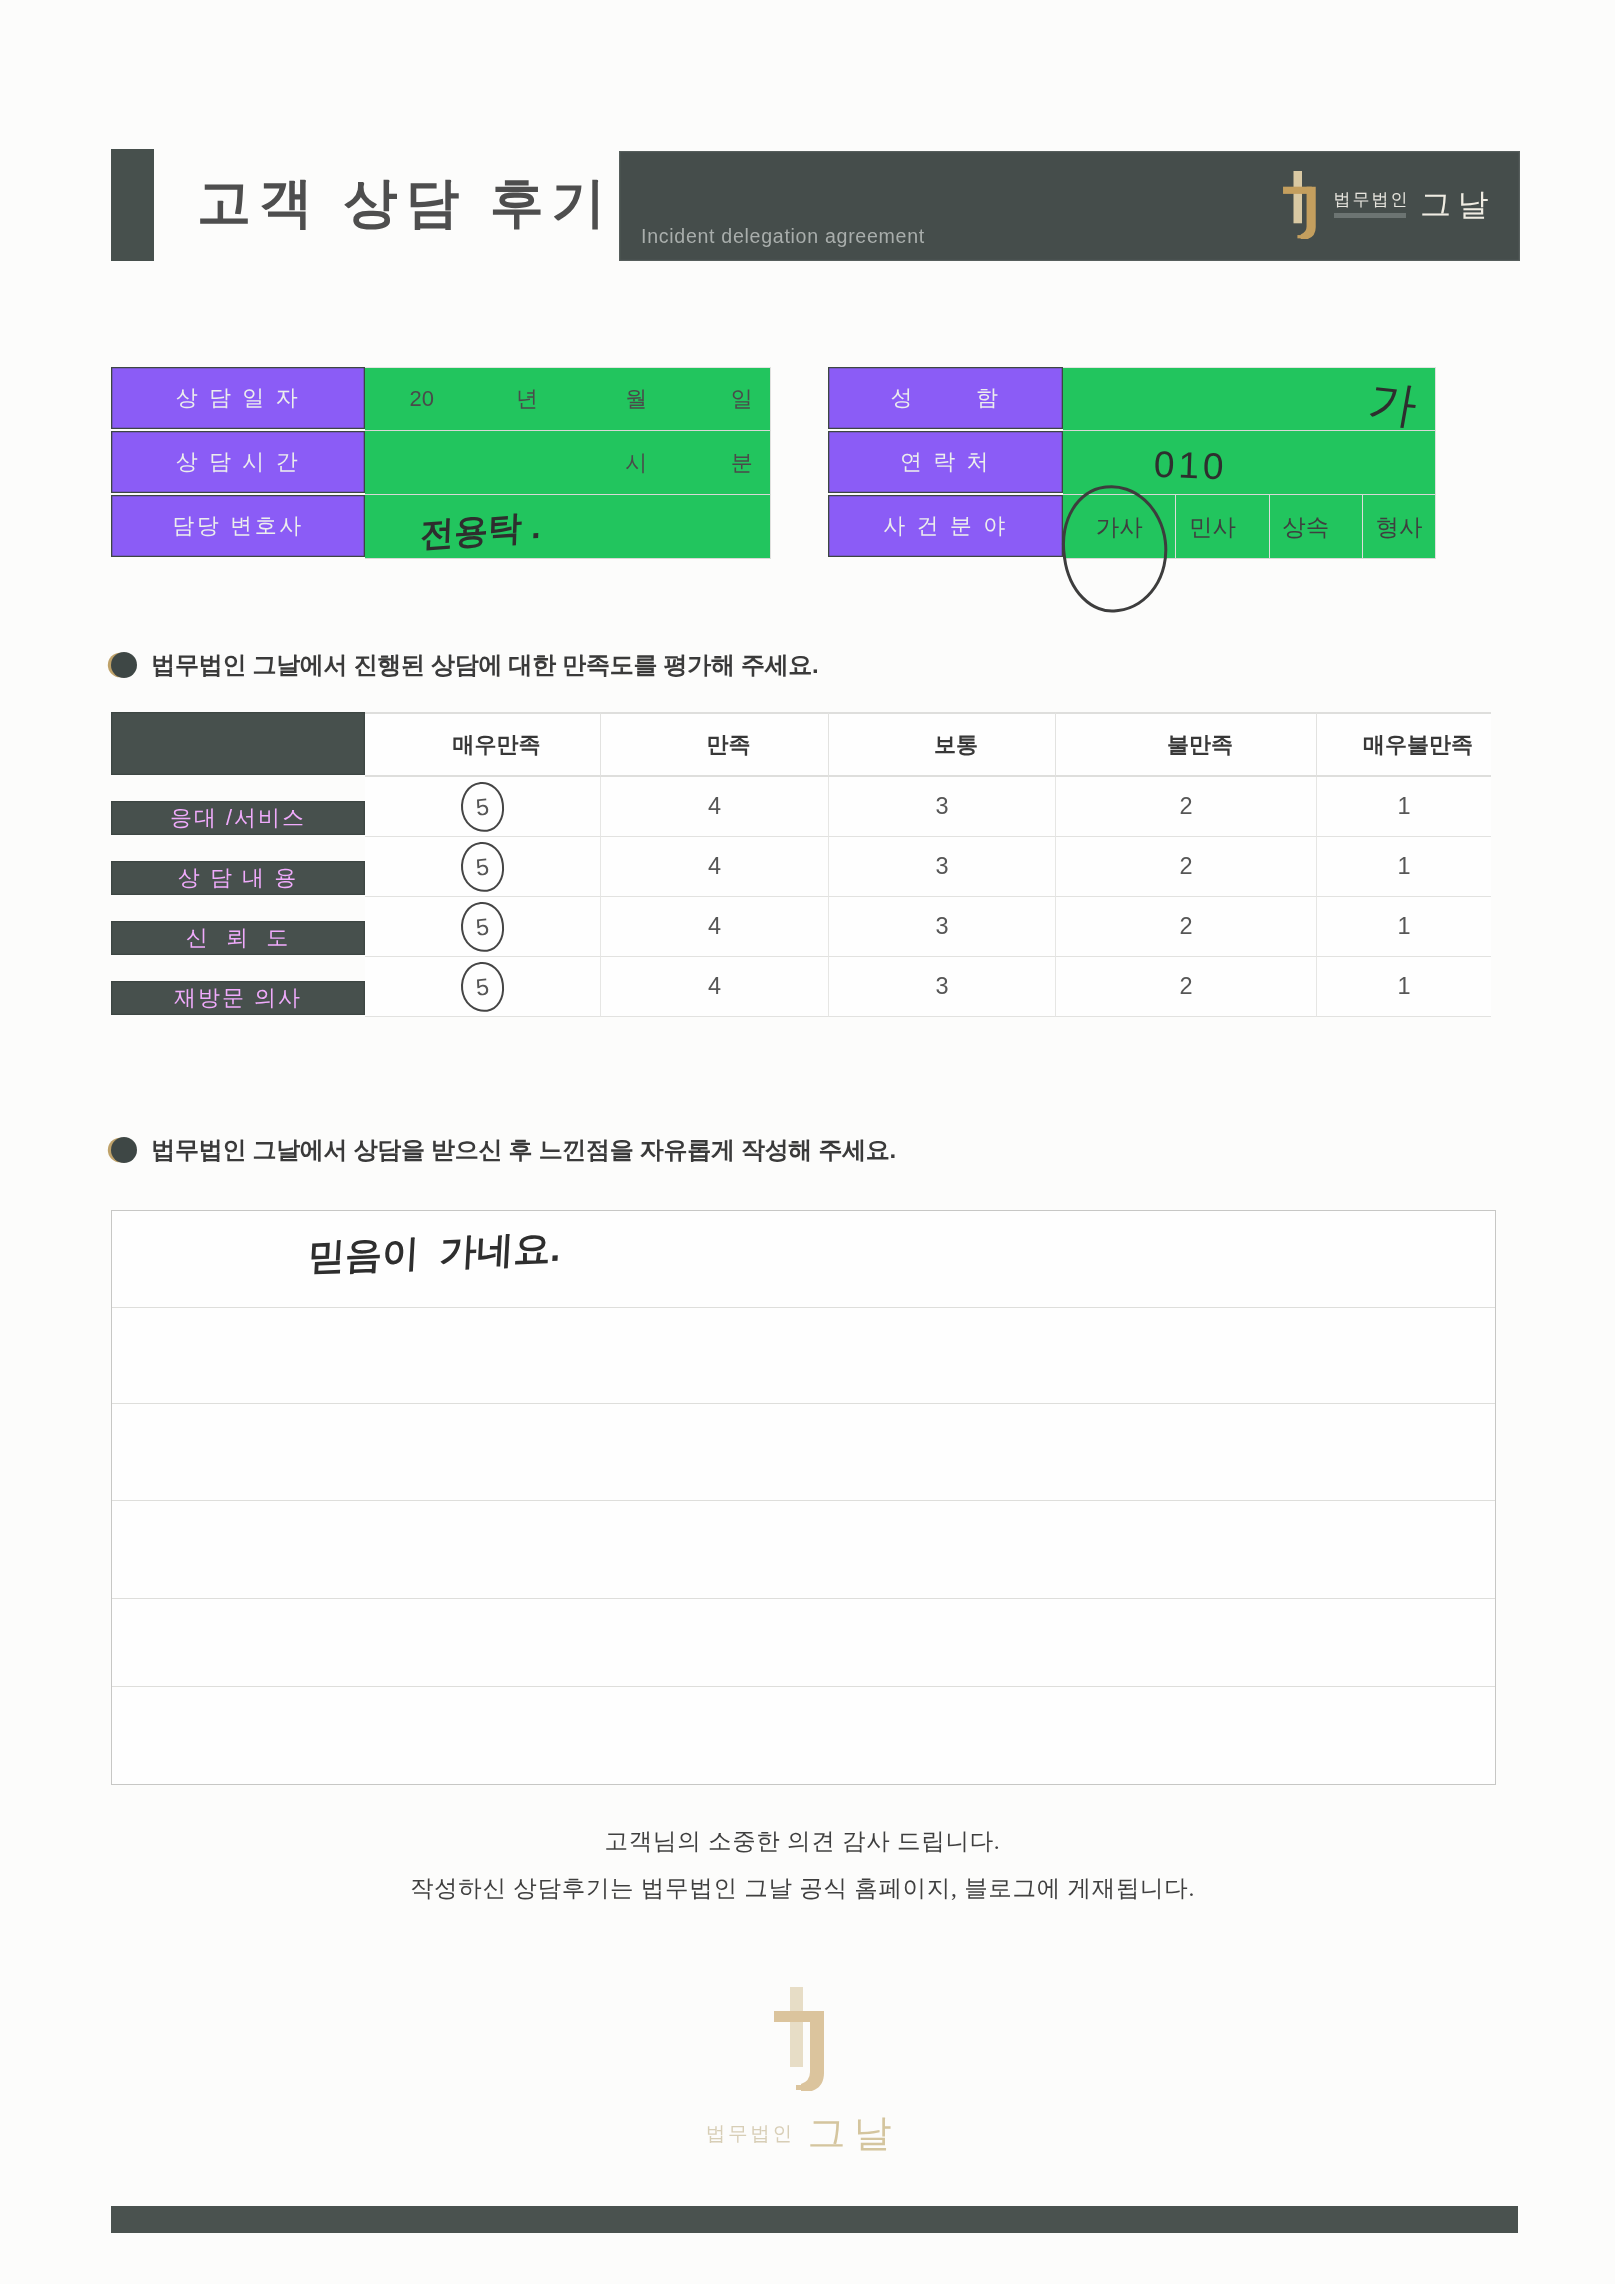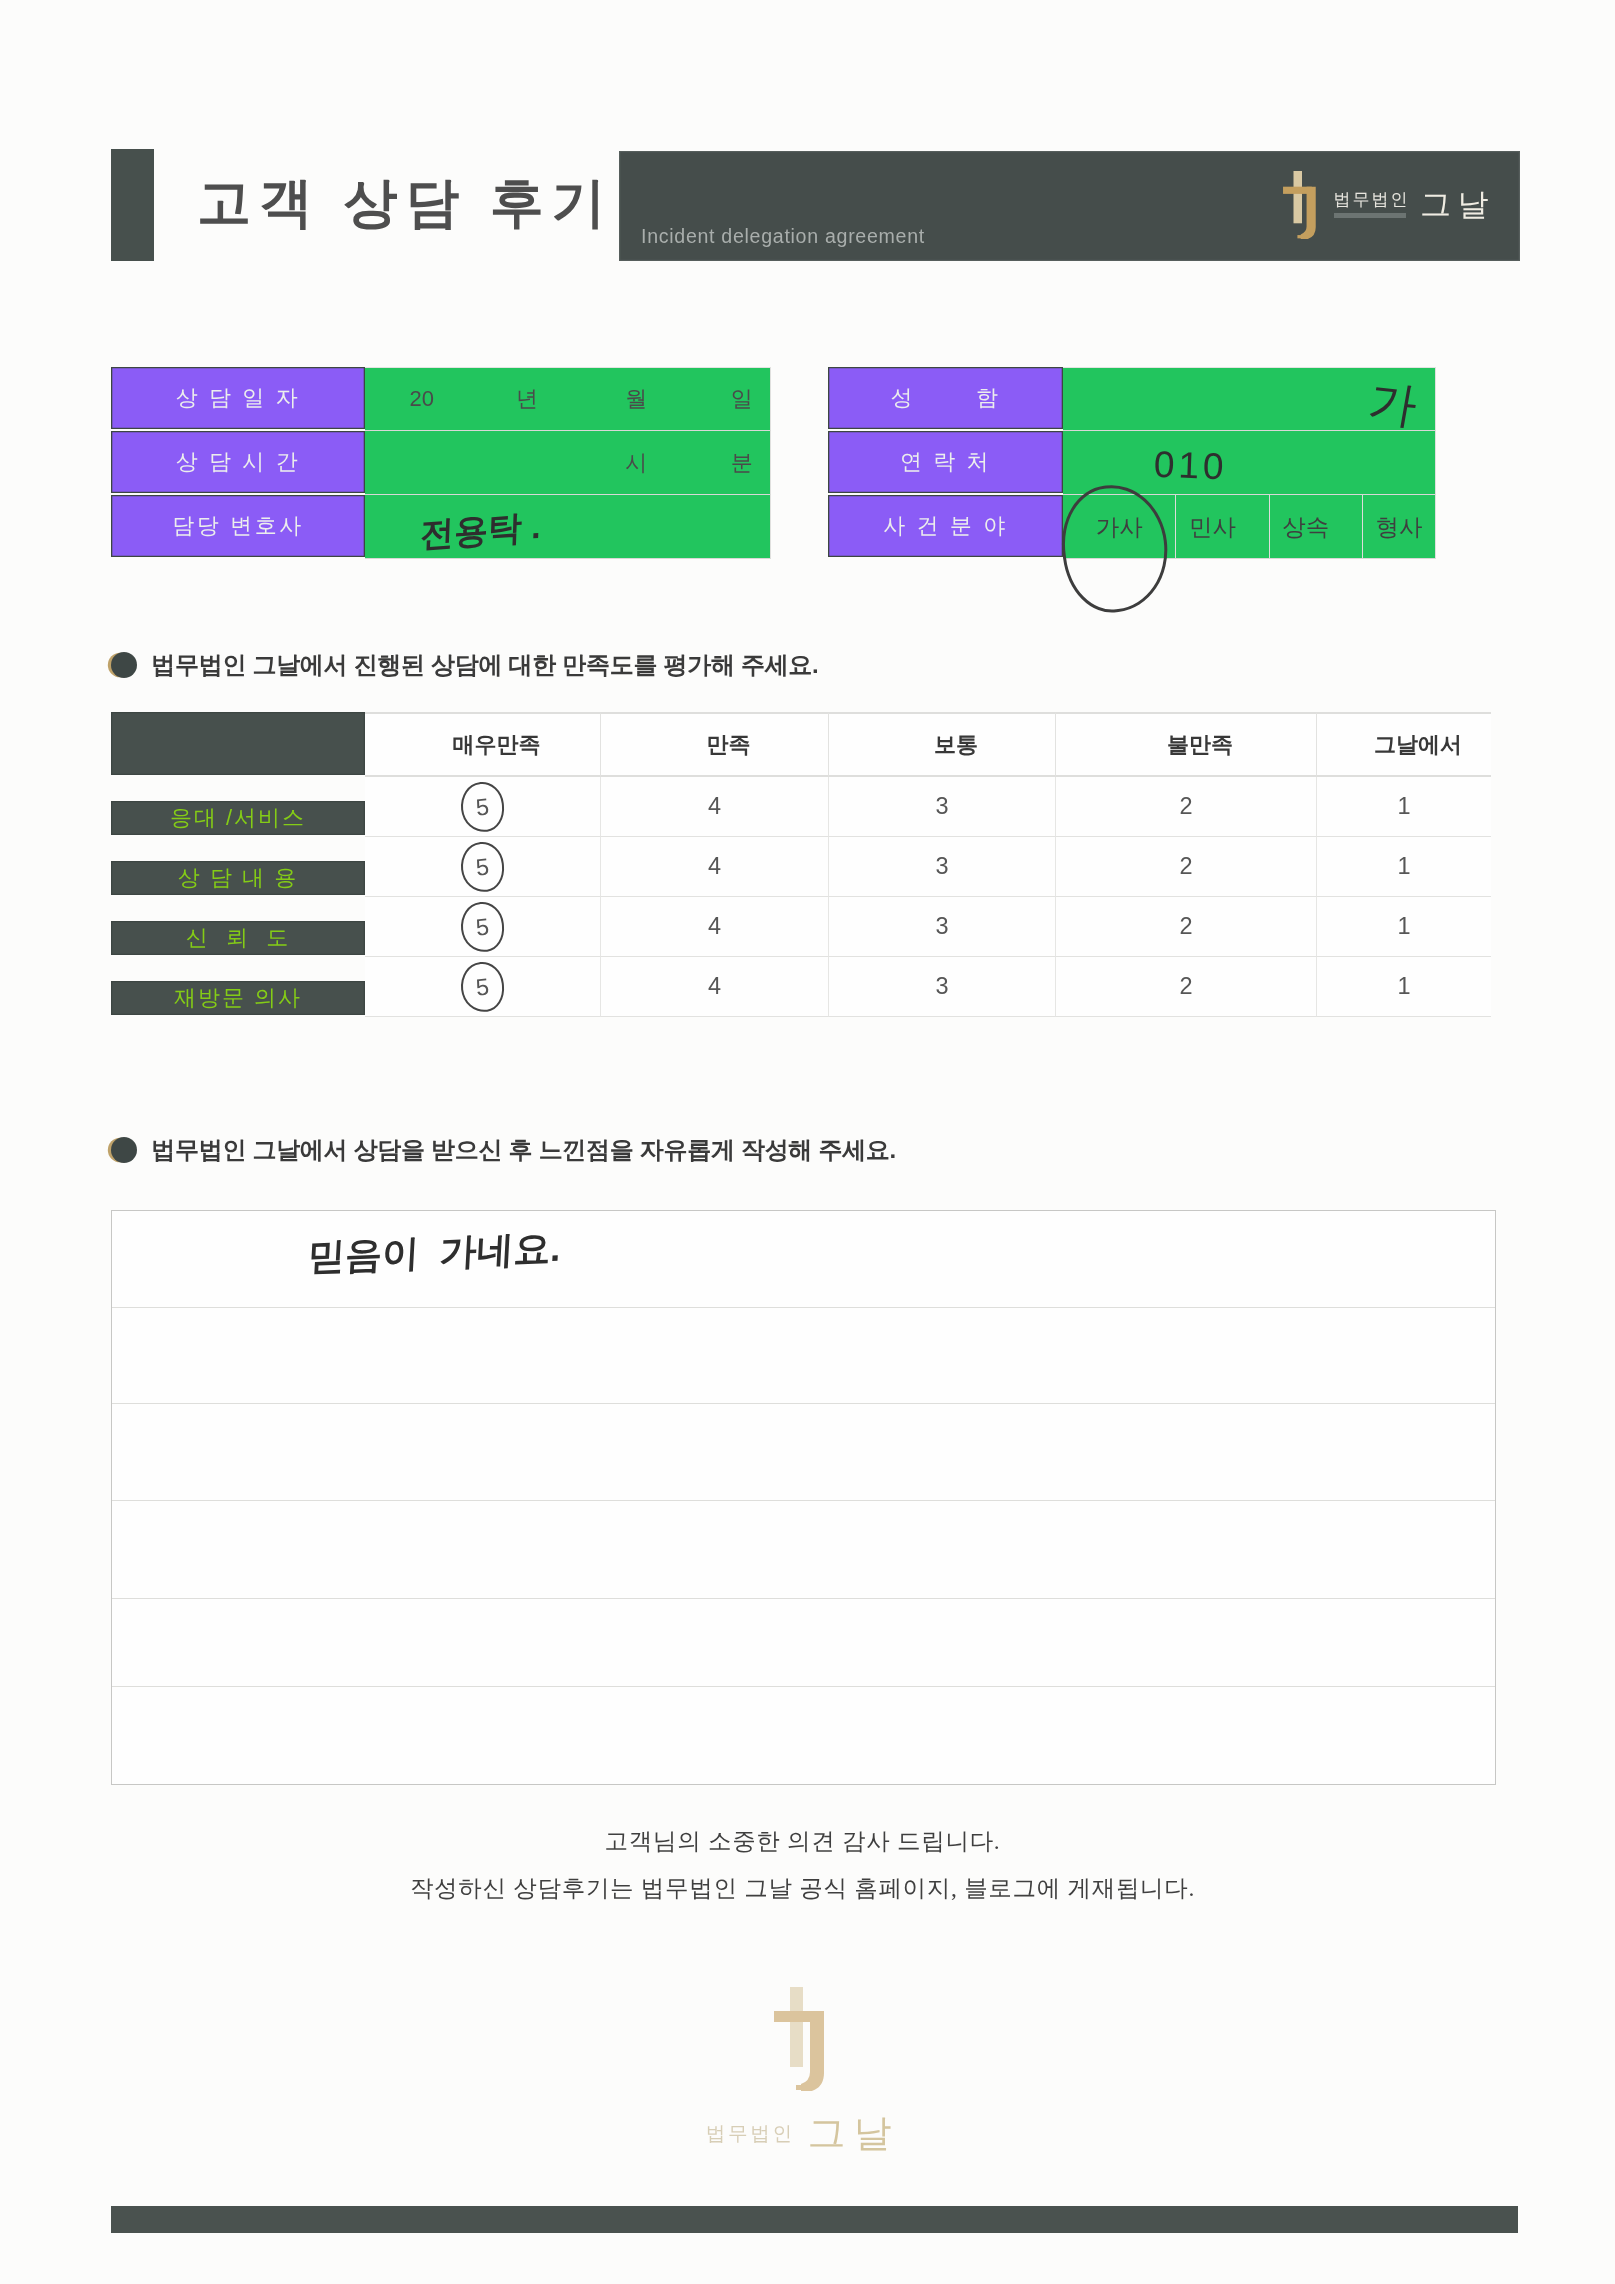--- a/index.html
+++ b/index.html
@@ -75,21 +75,21 @@
     grid-template-columns:254px 235px 228px 227px 261px 175px;
     grid-template-rows:65px 60px 60px 60px 60px;}
   .r-corner{background:#47504d;border-bottom:2.6px solid #fcfcfb;box-shadow:0 0 0 1.3px #3d4643 inset;}
   .r-colhead{
     background:#fefefe;display:flex;align-items:center;justify-content:center;
     font-size:22px;font-weight:bold;color:#383838;
     border-top:2px solid #dededc;border-bottom:2px solid #dededc;border-left:1.3px solid #e2e2e0;padding-left:28px;
   }
   .r-colhead.first{border-left:none;}
   .r-rowlbl{
-    background:#47504d;color:#84cc16;display:flex;align-items:center;justify-content:center;
+    background:#47504d;color:#f0abfc;display:flex;align-items:center;justify-content:center;
     font-size:22px;letter-spacing:2px;white-space:pre;border-bottom:2.6px solid #fcfcfb;
     box-shadow:0 0 0 1.3px #3d4643 inset;
     margin-top:24px;
   }
   .r-cell{
     position:relative;background:#fefefe;display:flex;align-items:center;justify-content:center;
     font-size:23.5px;color:#565656;border-bottom:1.3px solid #e2e2e0;border-left:1.3px solid #e6e6e4;
   }
   .r-cell.first{border-left:none;}
   .num-circle{
@@ -215,21 +215,21 @@
     <span class="bullet"></span>
     <span class="txt">법무법인 그날에서 진행된 상담에 대한 만족도를 평가해 주세요.</span>
   </div>
 
   <div class="rating">
     <div class="r-corner"></div>
     <div class="r-colhead first">매우만족</div>
     <div class="r-colhead">만족</div>
     <div class="r-colhead">보통</div>
     <div class="r-colhead">불만족</div>
-    <div class="r-colhead">그날에서</div>
+    <div class="r-colhead">매우불만족</div>
 
     <div class="r-rowlbl">응대 /서비스</div>
     <div class="r-cell first">
         <span class="num-circle">5</span>
       </div>
     <div class="r-cell">
         <span>4</span>
       </div>
     <div class="r-cell">
         <span>3</span>

